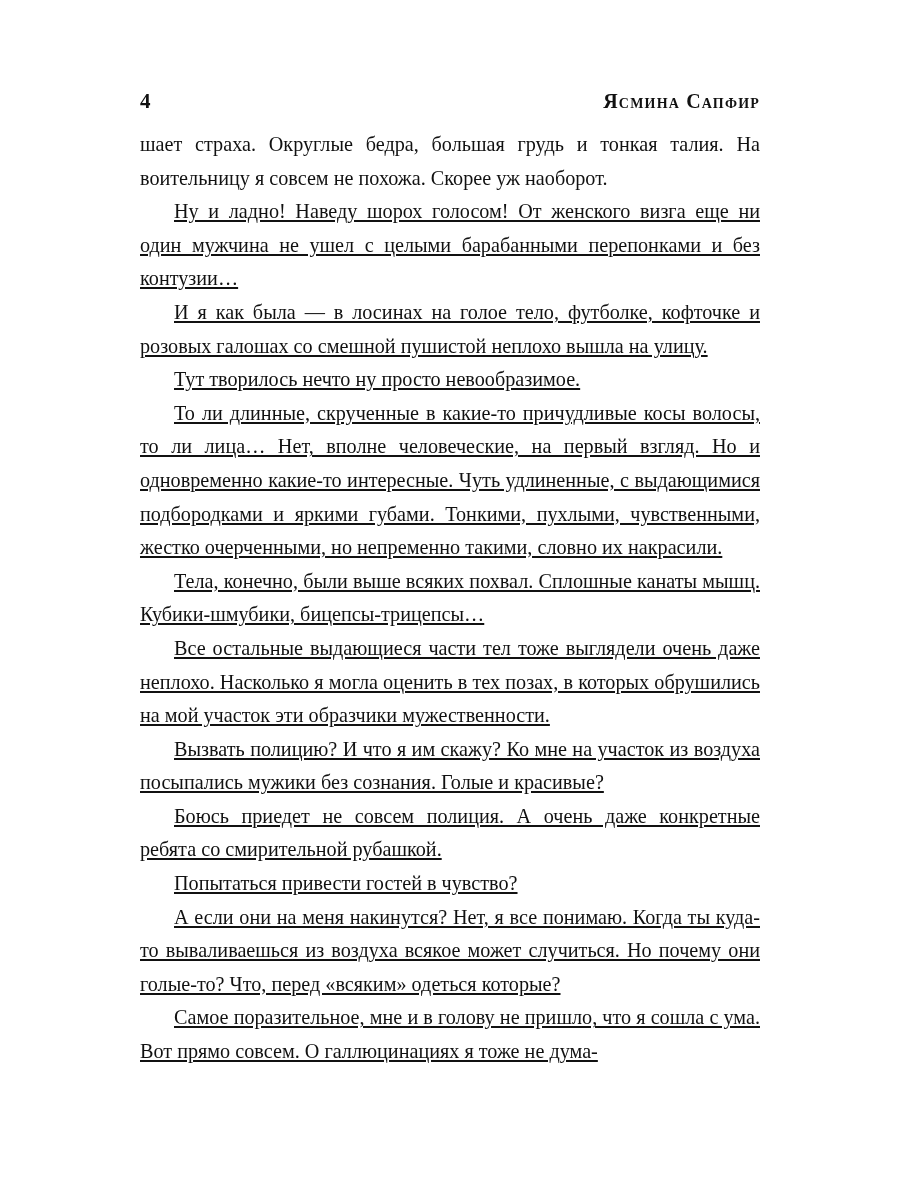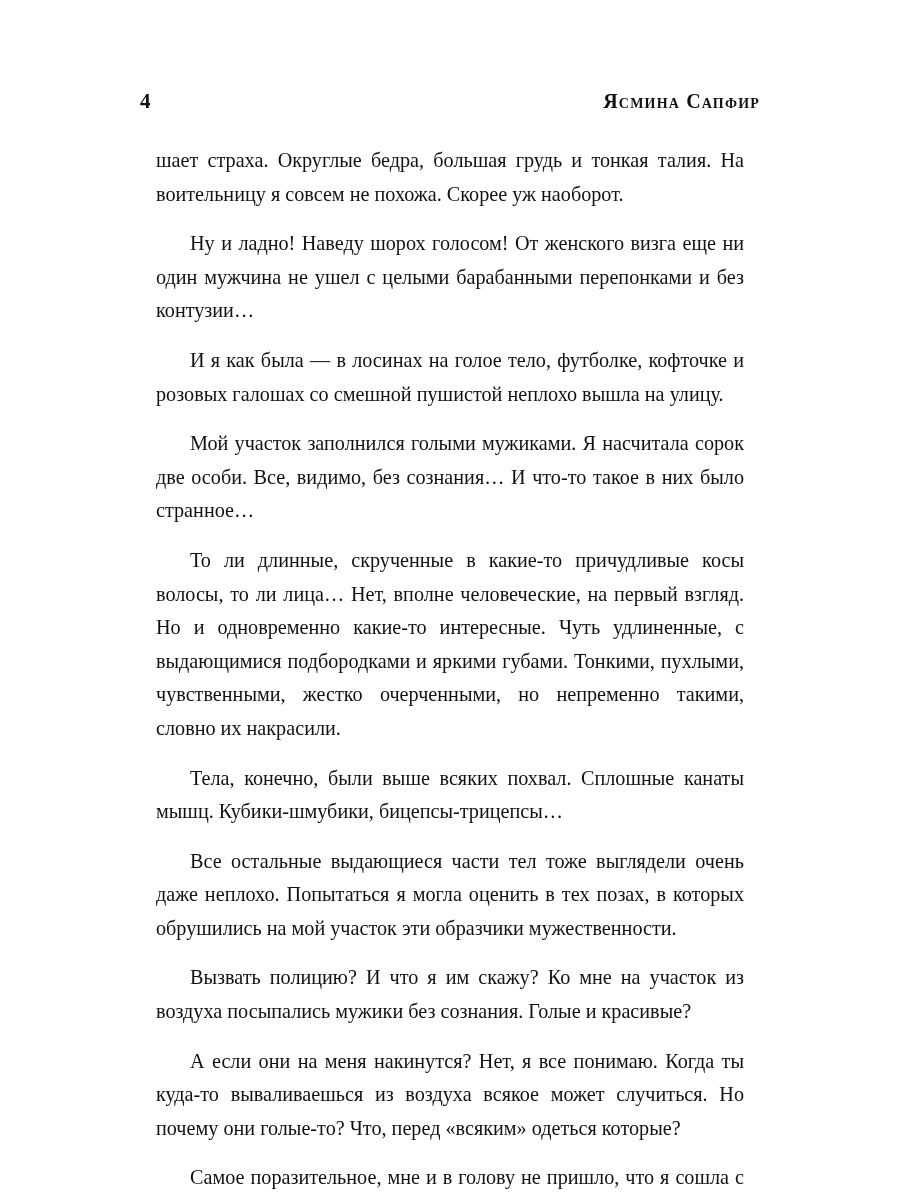--- a/index.html
+++ b/index.html
@@ -49,46 +49,49 @@
     top: 128px;
     left: 140px;
     width: 620px;
     font-size: 20.2px;
     line-height: 33.6px;
     text-align: justify;
     text-justify: inter-word;
     hyphens: manual;
   }
   .body-text p {
-    margin: 16px;
+    margin: 0;
     text-indent: 0;
   }
   .body-text p.indent {
     text-indent: 34px;
+    text-decoration: underline;
   }
   .body-text p.cont {
     text-indent: 0;
   }
 </style>
 </head>
 <body>
 
 <div class="page">
 
   <div class="page-header">
     <span class="folio">4</span>
     <span class="running-title">Ясмина Сапфир</span>
   </div>
 
   <div class="body-text" id="body-text">
       <p class="cont">шает страха. Округлые бедра, большая грудь и тонкая талия. На воительницу я совсем не похожа. Скорее уж наоборот.</p>
       <p class="indent">Ну и ладно! Наведу шорох голосом! От женского визга еще ни один мужчина не ушел с целыми барабанными перепонками и без контузии…</p>
       <p class="indent">И я как была — в лосинах на голое тело, футболке, кофточке и розовых галошах со смешной пушистой неплохо вышла на улицу.</p>
-      <p class="indent">Мой участок заполнился голыми мужиками. Я насчитала сорок две особи. Все, видимо, без сознания… И что-то такое в них было странное…</p>
+      <p class="indent">Тут творилось нечто ну просто невообразимое.</p>
       <p class="indent">То ли длинные, скрученные в какие-то причудливые косы волосы, то ли лица… Нет, вполне человеческие, на первый взгляд. Но и одновременно какие-то интересные. Чуть удлиненные, с выдающимися подбородками и яркими губами. Тонкими, пухлыми, чувственными, жестко очерченными, но непременно такими, словно их накрасили.</p>
       <p class="indent">Тела, конечно, были выше всяких похвал. Сплошные канаты мышц. Кубики-шмубики, бицепсы-трицепсы…</p>
-      <p class="indent">Все остальные выдающиеся части тел тоже выглядели очень даже неплохо. Попытаться я могла оценить в тех позах, в которых обрушились на мой участок эти образчики мужественности.</p>
+      <p class="indent">Все остальные выдающиеся части тел тоже выглядели очень даже неплохо. Насколько я могла оценить в тех позах, в которых обрушились на мой участок эти образчики мужественности.</p>
       <p class="indent">Вызвать полицию? И что я им скажу? Ко мне на участок из воздуха посыпались мужики без сознания. Голые и красивые?</p>
+      <p class="indent">Боюсь приедет не совсем полиция. А очень даже конкретные ребята со смирительной рубашкой.</p>
+      <p class="indent">Попытаться привести гостей в чувство?</p>
       <p class="indent">А если они на меня накинутся? Нет, я все понимаю. Когда ты куда-то вываливаешься из воздуха всякое может случиться. Но почему они голые-то? Что, перед «всяким» одеться которые?</p>
       <p class="indent">Самое поразительное, мне и в голову не пришло, что я сошла с ума. Вот прямо совсем. О галлюцинациях я тоже не дума-</p>
     </div>
 
 </div>
 
 </body></html>

